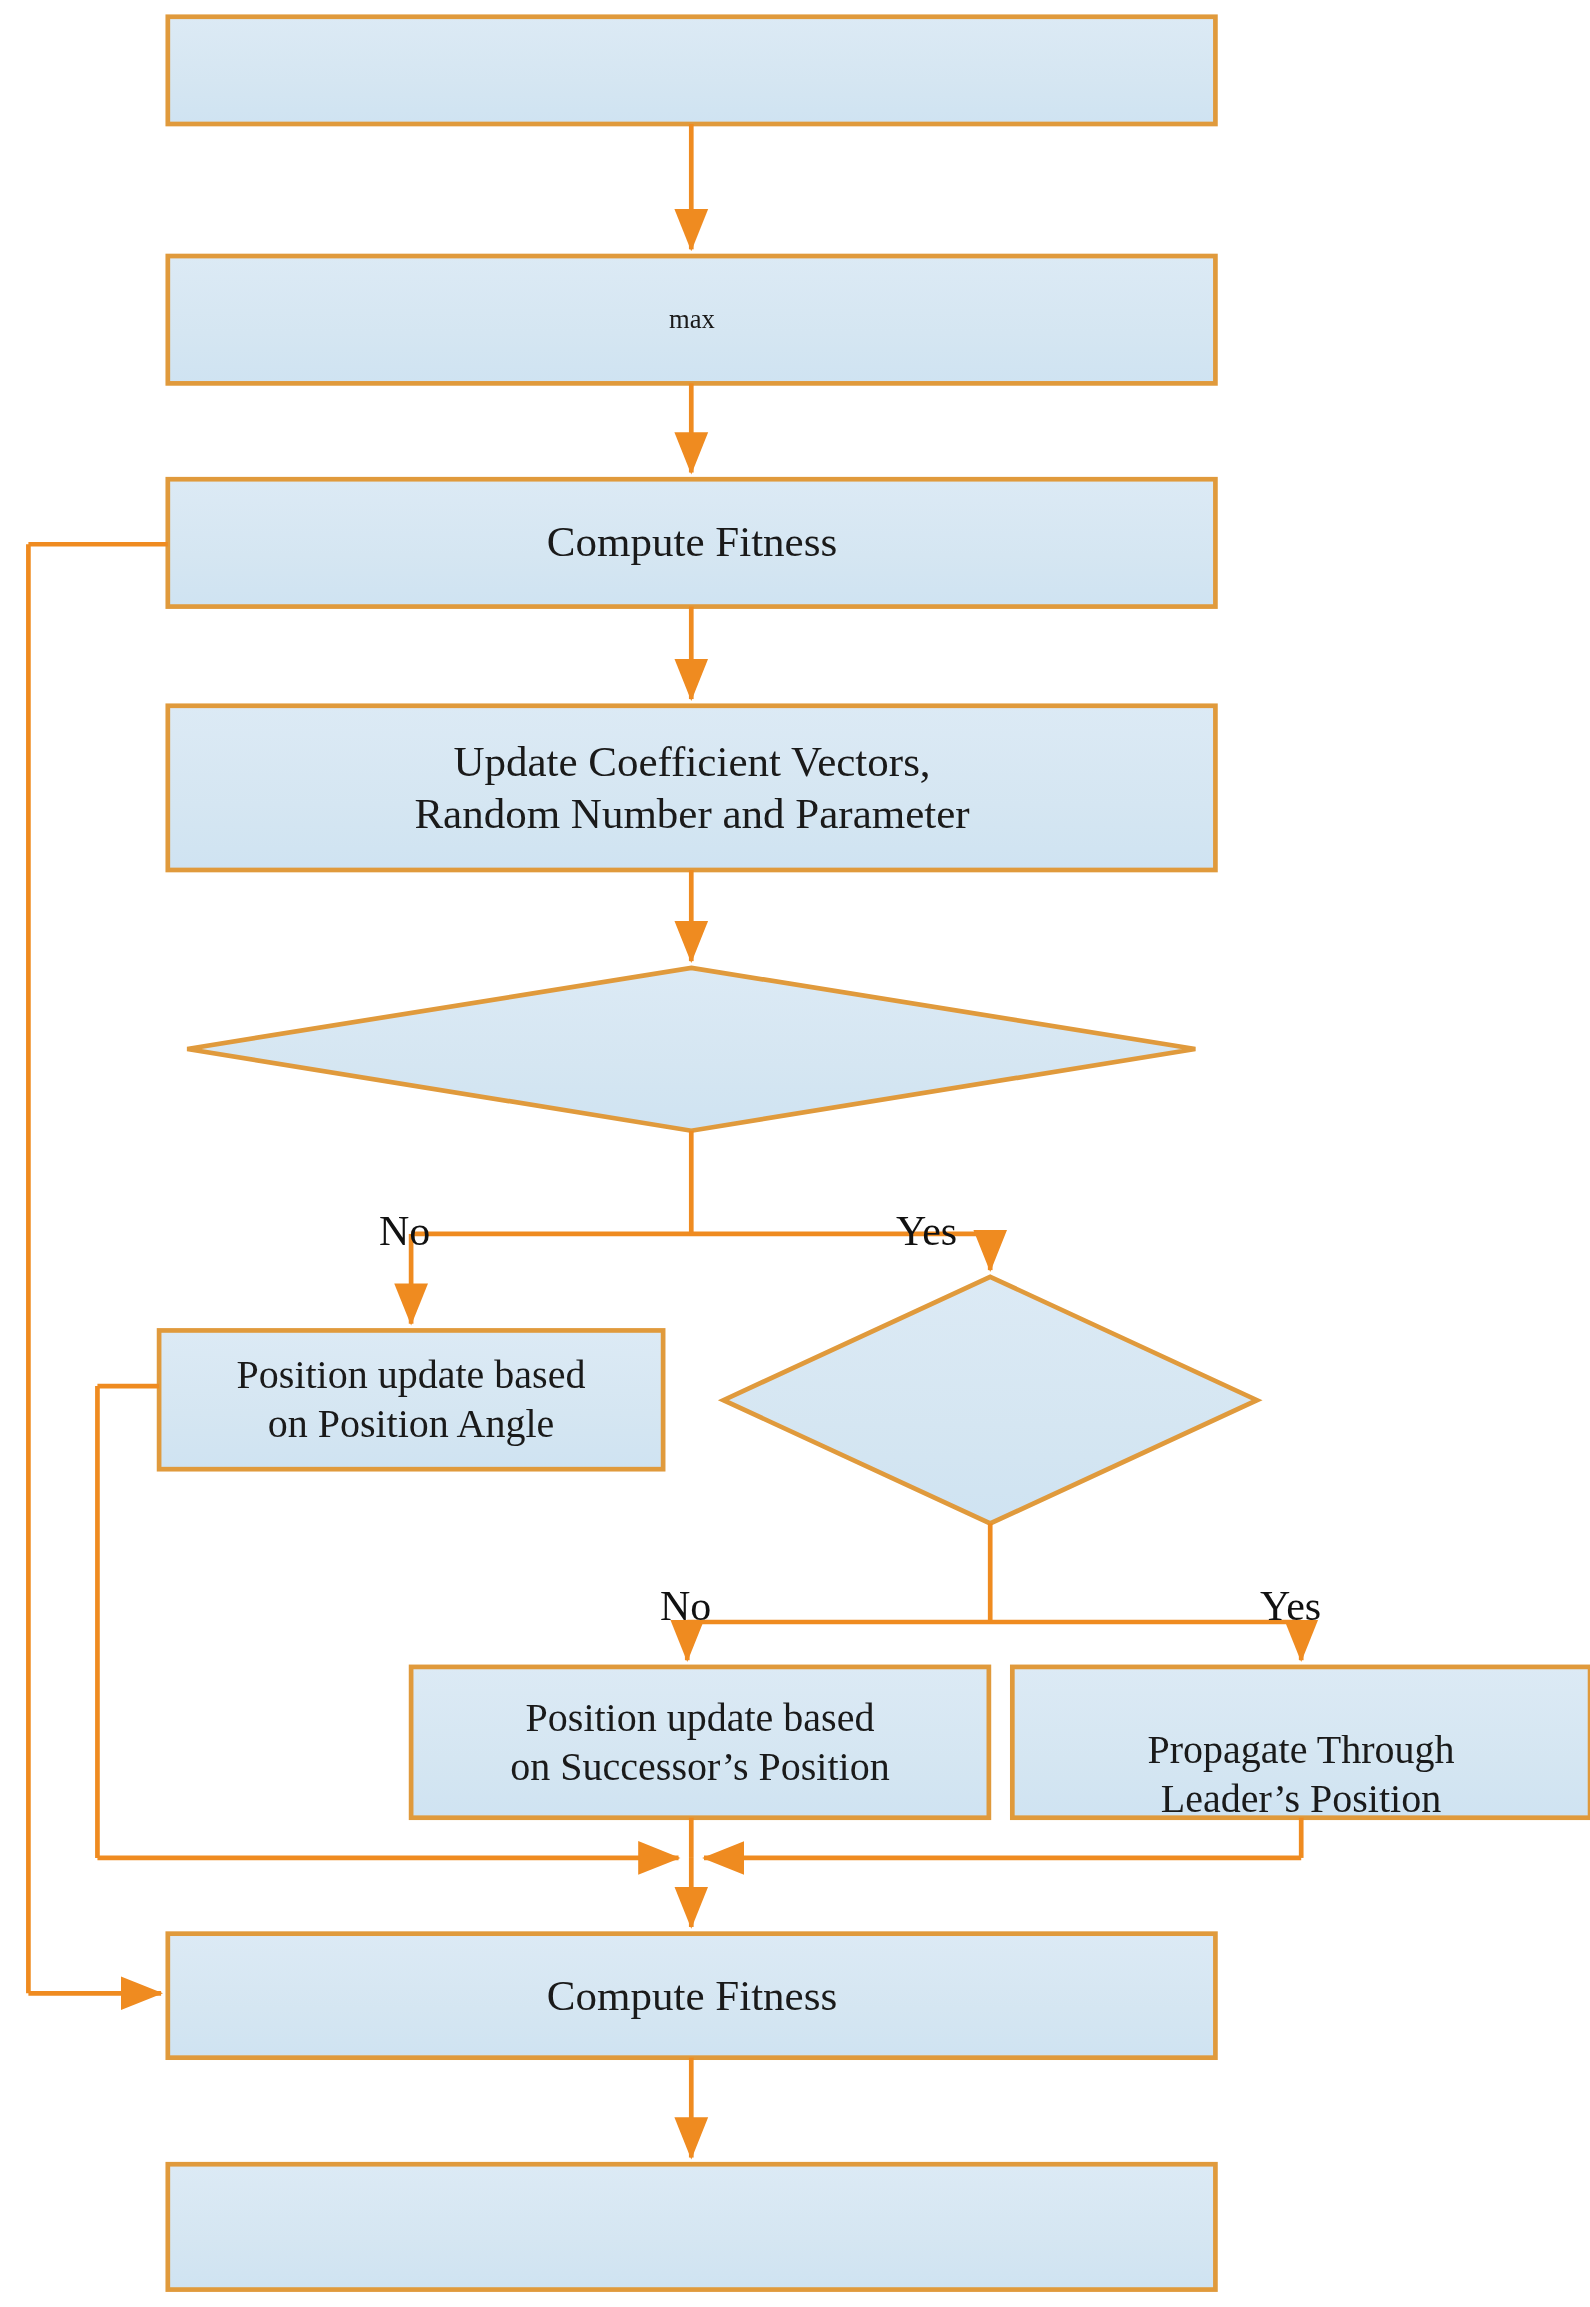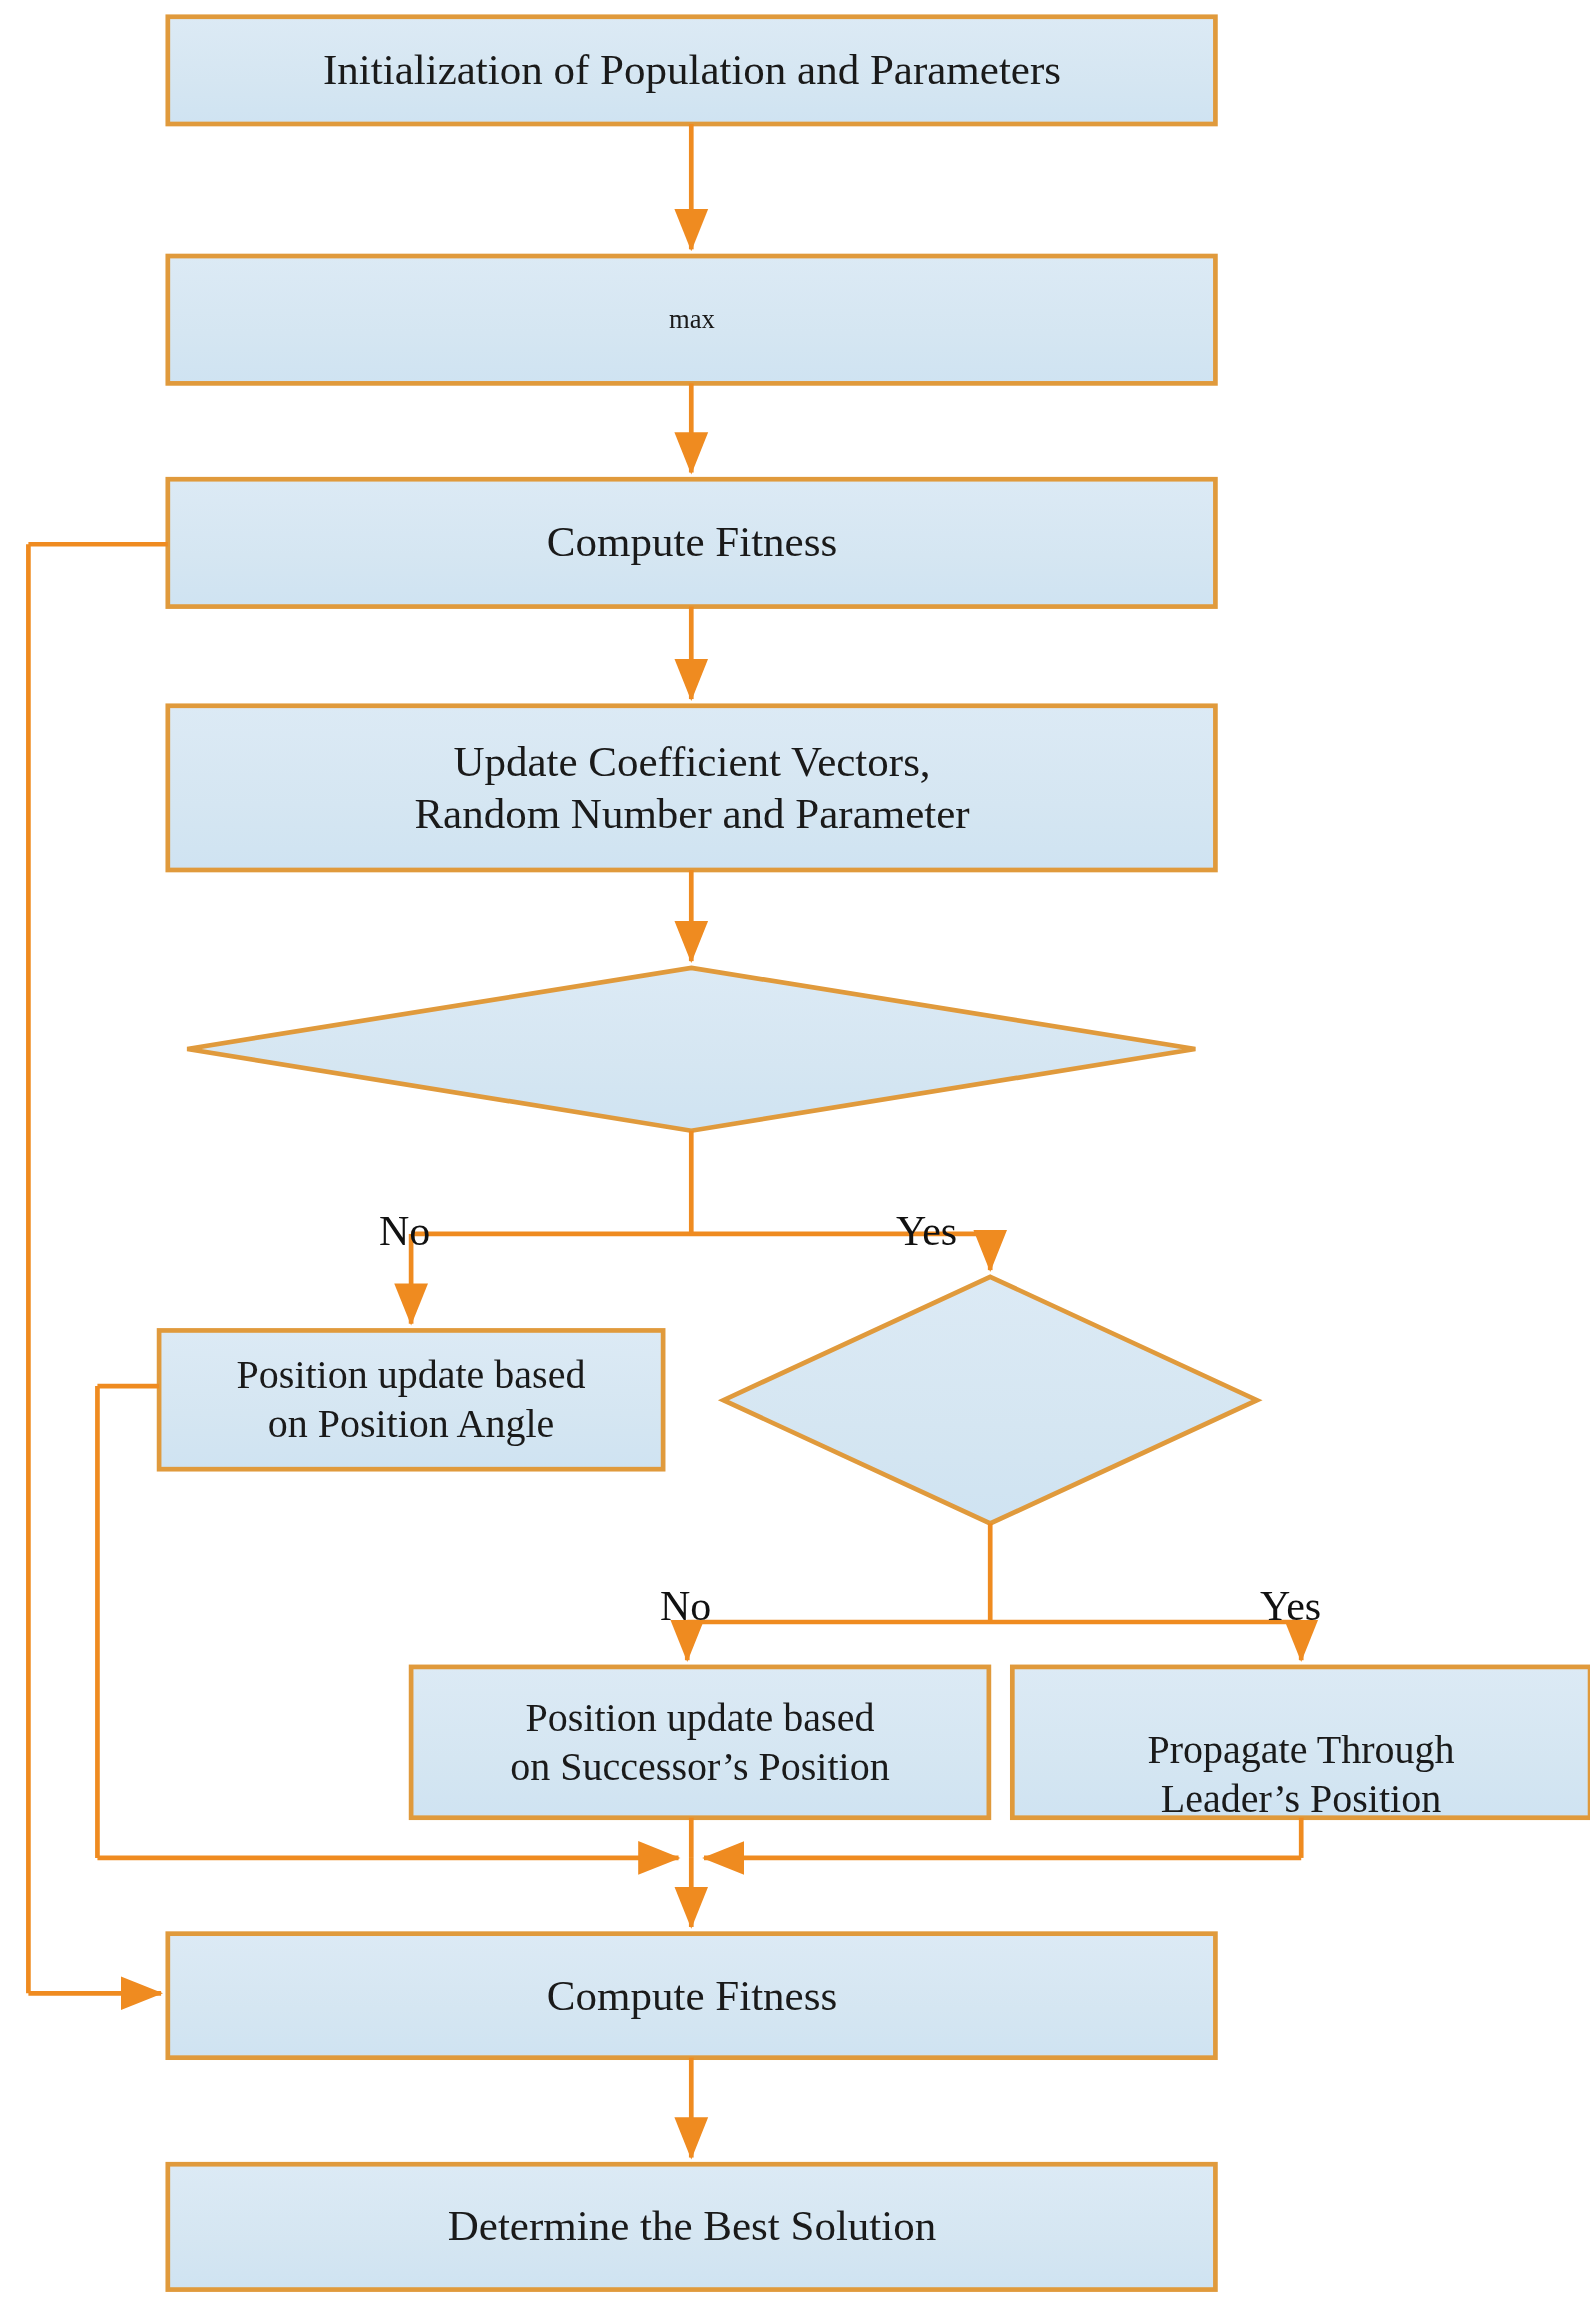--- a/index.html
+++ b/index.html
@@ -94,21 +94,20 @@
       <line x1="1031" y1="2772" x2="1031" y2="2875" marker-end="url(#arrow)"></line>
 
       <line x1="250" y1="812" x2="42" y2="812"></line>
       <line x1="42" y1="812" x2="42" y2="2974"></line>
       <line x1="42" y1="2974" x2="240" y2="2974" marker-end="url(#arrow)"></line>
 
       <line x1="1031" y1="3070" x2="1031" y2="3219" marker-end="url(#arrow)"></line>
     </g>
   </svg>
 
-  <div class="node-text" style="left:168px;top:17px;width:1048px;height:107px;font-size:43px;">Initialization of Population and Parameters</div>
 
   <div class="node-text" style="left:168px;top:256px;width:1048px;height:127px;font-size:43px;">
     <span class="sub">max</span>
   </div>
 
   <div class="node-text" style="left:168px;top:479px;width:1048px;height:127px;font-size:43px;">Compute Fitness</div>
 
   <div class="node-text" style="left:168px;top:706px;width:1048px;height:164px;font-size:43px;">Update Coefficient Vectors,
 Random Number and Parameter</div>
 
@@ -118,21 +117,20 @@
 
 
   <div class="node-text" style="left:411px;top:1667px;width:578px;height:151px;font-size:40px;">Position update based
 on Successor’s Position</div>
 
   <div class="node-text" style="left:1012px;top:1699px;width:578px;height:151px;font-size:40px;">Propagate Through
 Leader’s Position</div>
 
   <div class="node-text" style="left:168px;top:1934px;width:1048px;height:124px;font-size:43px;">Compute Fitness</div>
 
-  <div class="node-text" style="left:168px;top:2164px;width:1048px;height:125px;font-size:43px;">Determine the Best Solution</div>
 
   <div class="branch-label" style="left:379px;top:1170px;">No</div>
 
   <div class="branch-label" style="left:896px;top:1170px;">Yes</div>
 
   <div class="branch-label" style="left:660px;top:1545px;">No</div>
 
   <div class="branch-label" style="left:1260px;top:1545px;">Yes</div>
 
 </div>

